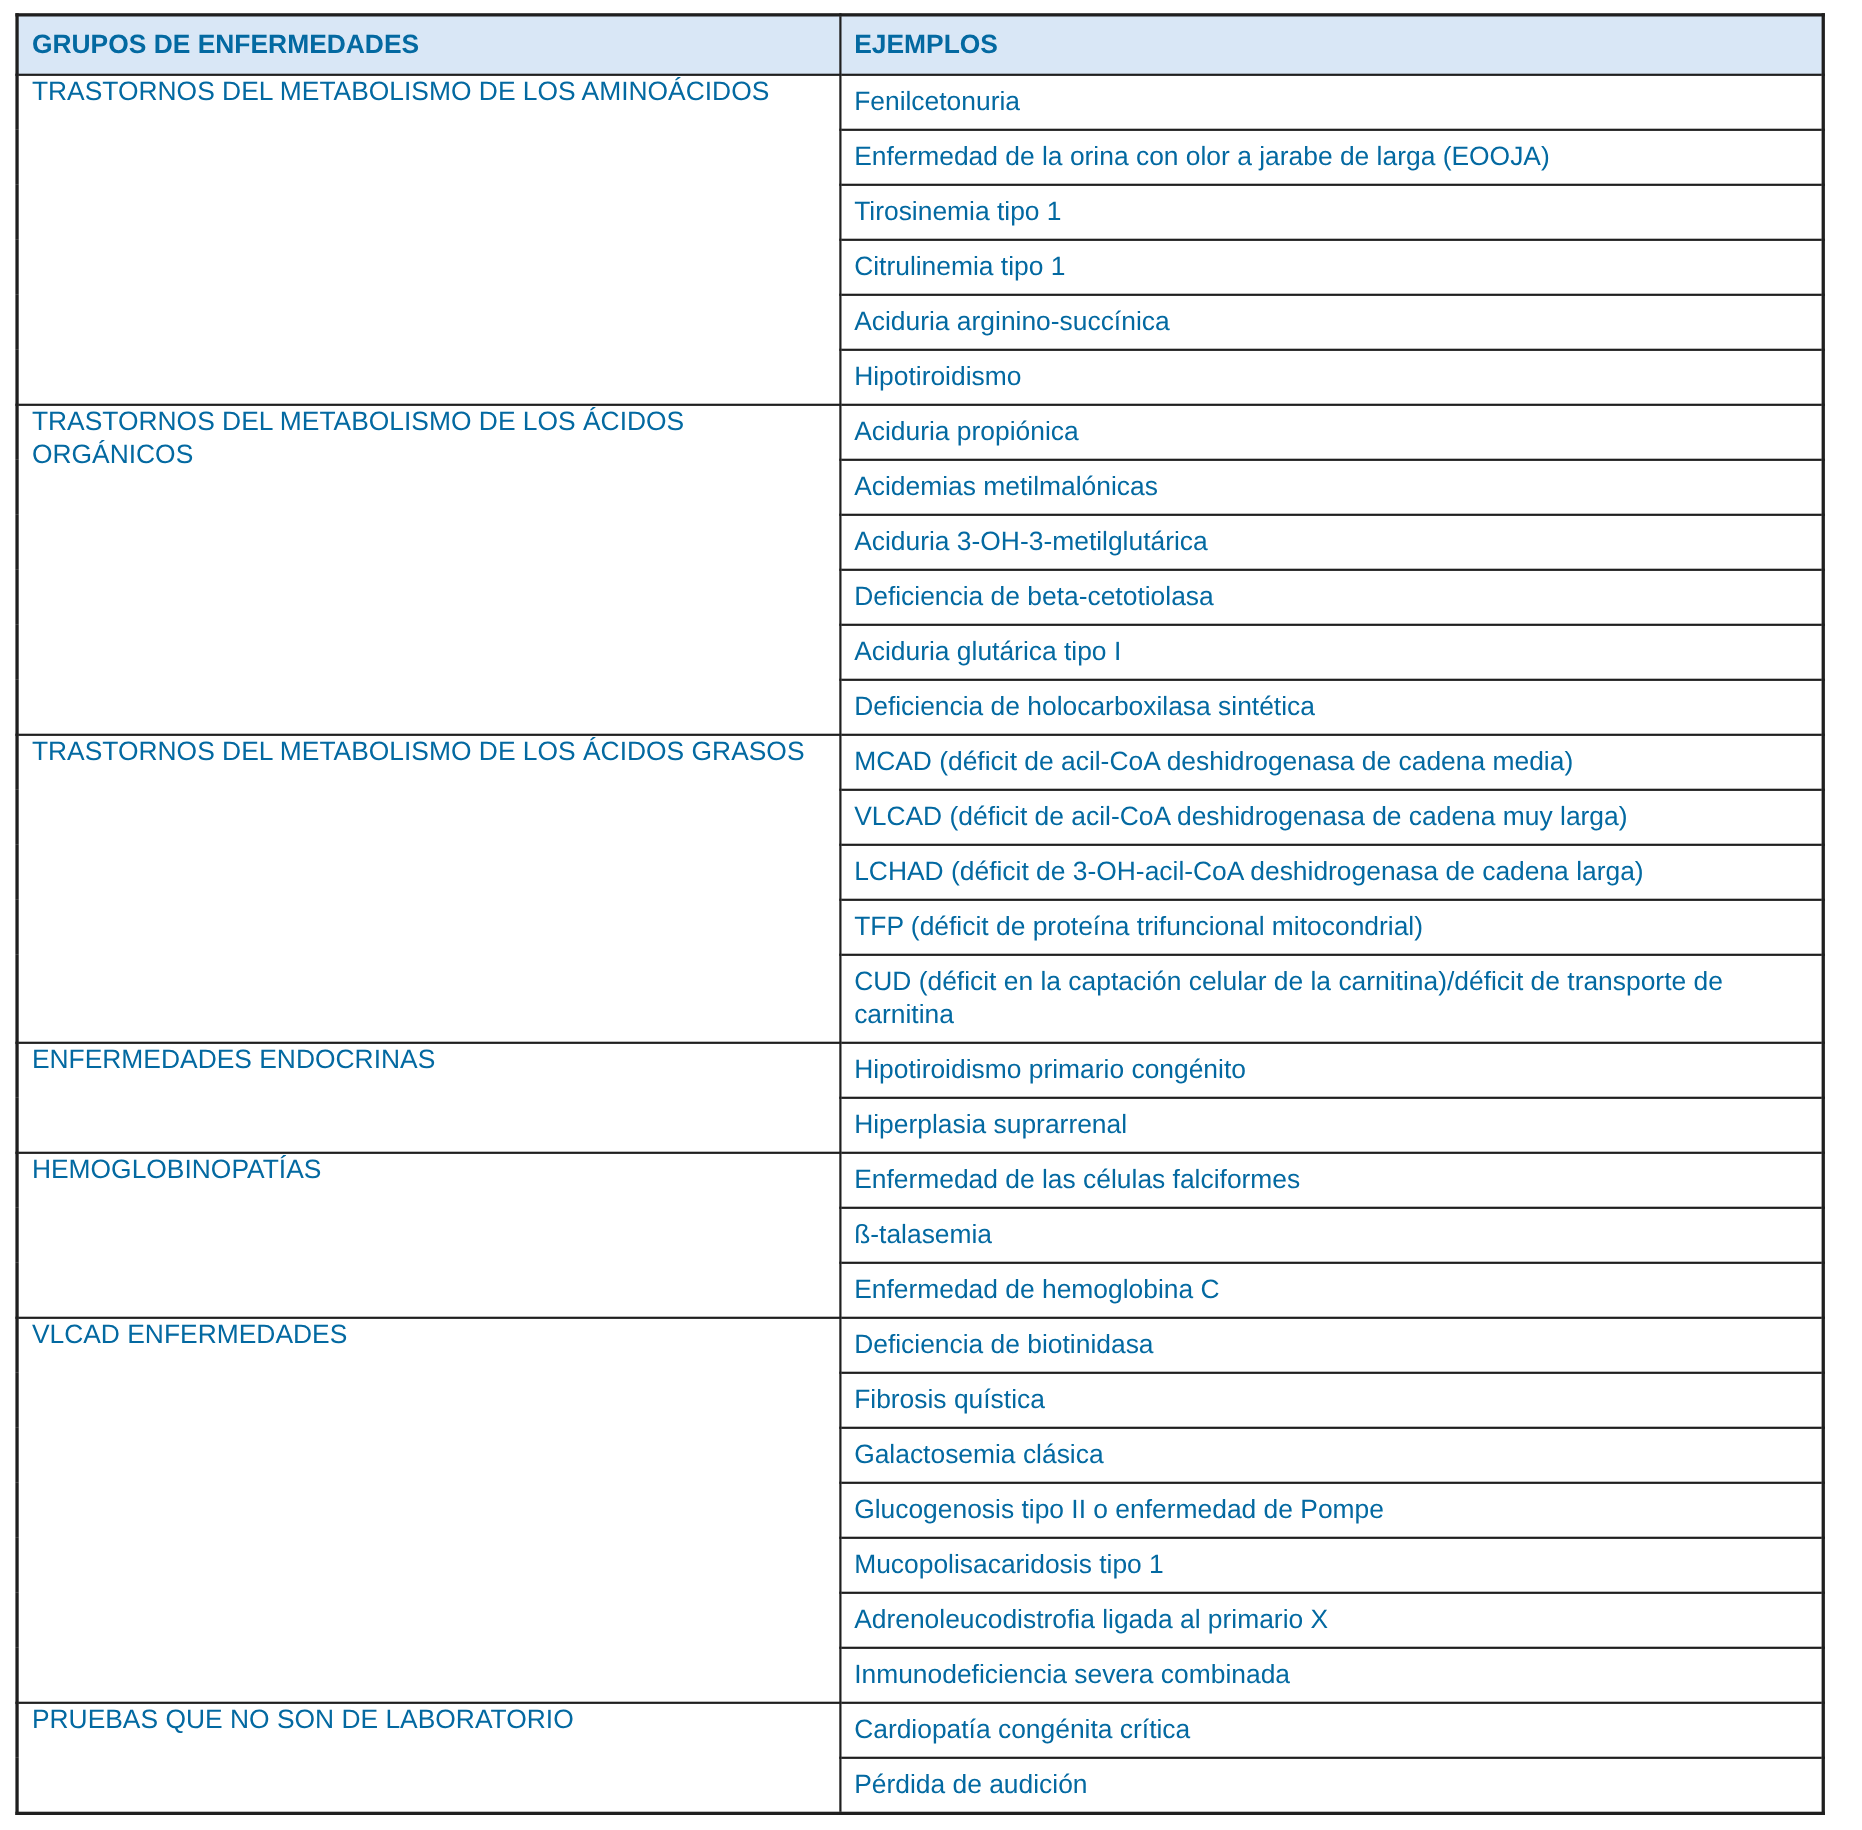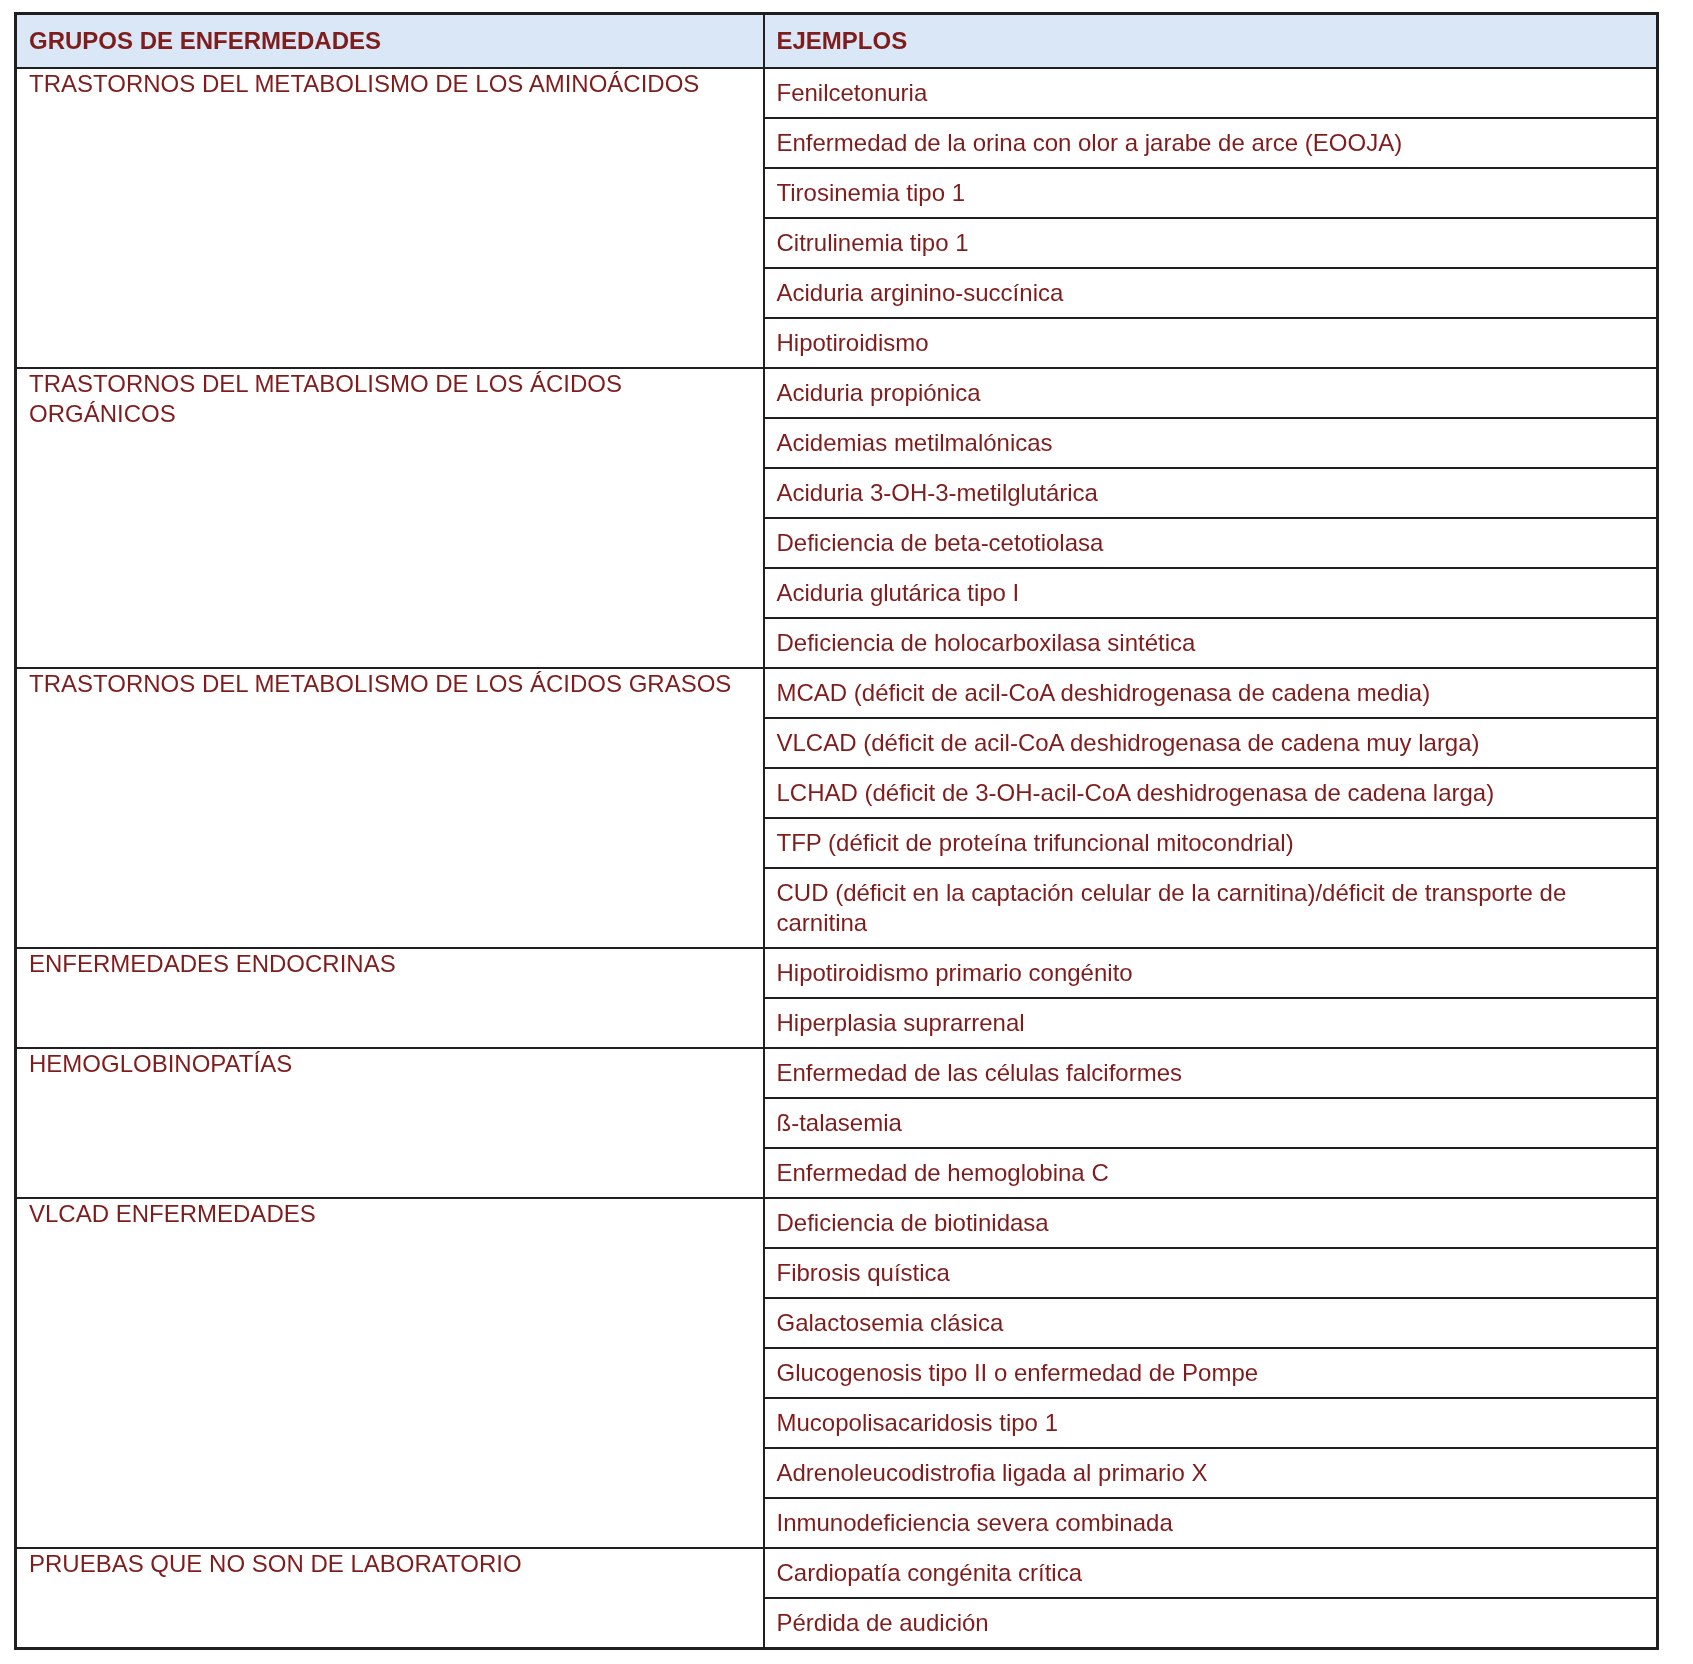--- a/index.html
+++ b/index.html
@@ -13,21 +13,21 @@
     height: 1664px;
     background: #ffffff;
     box-sizing: border-box;
     padding: 12px 14px;
   }
   table.disease-table {
     border-collapse: collapse;
     width: 1645px;
     table-layout: fixed;
     font-size: 24px;
-    color: #7f1d1d;
+    color: #0369a1;
   }
   table.disease-table, 
   table.disease-table th,
   table.disease-table td {
     border: 2px solid #1f1f1f;
   }
   table.disease-table {
     border: 3px solid #1f1f1f;
   }
   th.header-cell {
@@ -64,21 +64,21 @@
         <th class="header-cell" style="background: rgb(217, 231, 246);">GRUPOS DE ENFERMEDADES</th>
         <th class="header-cell" style="background: rgb(217, 231, 246);">EJEMPLOS</th>
       </tr>
     </thead>
     <tbody>
         <tr>
           <td class="group-cell" rowspan="6">TRASTORNOS DEL METABOLISMO DE LOS AMINOÁCIDOS</td>
           <td class="example-cell">Fenilcetonuria</td>
         </tr>
         <tr>
-          <td class="example-cell">Enfermedad de la orina con olor a jarabe de arce (EOOJA)</td>
+          <td class="example-cell">Enfermedad de la orina con olor a jarabe de larga (EOOJA)</td>
         </tr>
         <tr>
           <td class="example-cell">Tirosinemia tipo 1</td>
         </tr>
         <tr>
           <td class="example-cell">Citrulinemia tipo 1</td>
         </tr>
         <tr>
           <td class="example-cell">Aciduria arginino-succínica</td>
         </tr>

